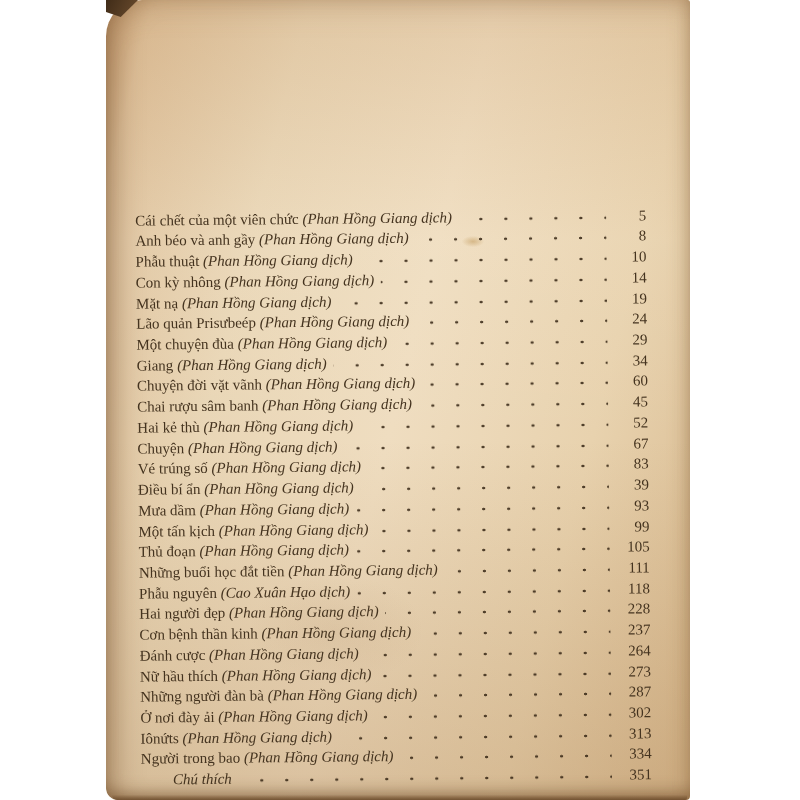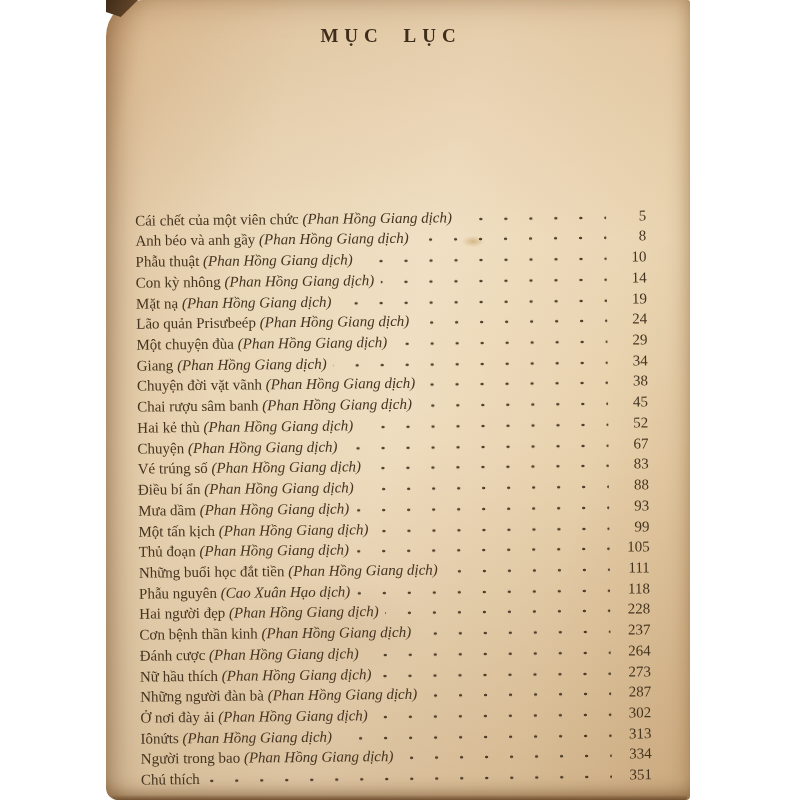--- a/index.html
+++ b/index.html
@@ -44,35 +44,34 @@
   .toc{
     position:absolute;left:29px;right:44px;top:206px;
     transform:rotate(-0.6deg);transform-origin:50% 0;
     color:#44331f;
   }
   .row{
     display:flex;align-items:flex-end;height:20.72px;
     white-space:nowrap;font-size:15px;line-height:18px;
   }
   .tr{font-style:italic;}
-  .t.it{}
+  .t.it{font-style:italic;margin-left:32px;}
   .dots{
     flex:1 1 auto;min-width:12px;height:16px;margin-left:7px;
     background-image:radial-gradient(circle at 1.5px 50%, rgba(58,42,24,.88) 1.25px, rgba(0,0,0,0) 1.6px);
     background-size:25px 4px;background-repeat:repeat-x;
     background-position:right 2px bottom 5px;
   }
   .pg{min-width:34px;text-align:right;margin-left:6px;}
 </style>
 </head>
 <body>
 
 <div class="page">
   <div class="corner"></div>
-  <h1 class="title">MỤC LỤC</h1>
   <div class="stain s1"></div>
   <div class="stain s2"></div>
   <div class="toc" id="toc-list">
   <div class="row">
     <span class="t">Cái chết của một viên chức</span>
     <span class="tr">&nbsp;(Phan Hồng Giang dịch)</span>
     <span class="dots"></span>
     <span class="pg">5</span>
   </div>
 
@@ -122,21 +121,21 @@
     <span class="t">Giang</span>
     <span class="tr">&nbsp;(Phan Hồng Giang dịch)</span>
     <span class="dots"></span>
     <span class="pg">34</span>
   </div>
 
   <div class="row">
     <span class="t">Chuyện đời vặt vãnh</span>
     <span class="tr">&nbsp;(Phan Hồng Giang dịch)</span>
     <span class="dots"></span>
-    <span class="pg">38</span>
+    <span class="pg">60</span>
   </div>
 
   <div class="row">
     <span class="t">Chai rượu sâm banh</span>
     <span class="tr">&nbsp;(Phan Hồng Giang dịch)</span>
     <span class="dots"></span>
     <span class="pg">45</span>
   </div>
 
   <div class="row">
@@ -157,21 +156,21 @@
     <span class="t">Vé trúng số</span>
     <span class="tr">&nbsp;(Phan Hồng Giang dịch)</span>
     <span class="dots"></span>
     <span class="pg">83</span>
   </div>
 
   <div class="row">
     <span class="t">Điều bí ẩn</span>
     <span class="tr">&nbsp;(Phan Hồng Giang dịch)</span>
     <span class="dots"></span>
-    <span class="pg">88</span>
+    <span class="pg">39</span>
   </div>
 
   <div class="row">
     <span class="t">Mưa dầm</span>
     <span class="tr">&nbsp;(Phan Hồng Giang dịch)</span>
     <span class="dots"></span>
     <span class="pg">93</span>
   </div>
 
   <div class="row">

